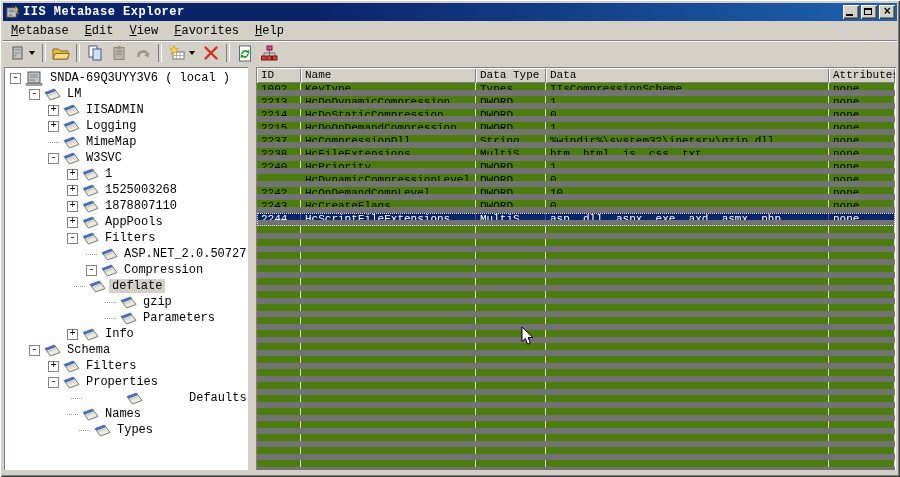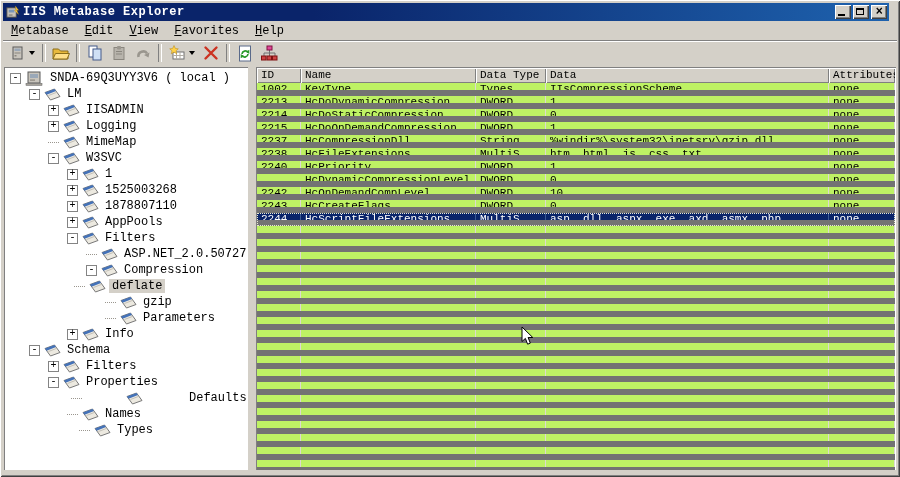--- a/index.html
+++ b/index.html
@@ -2,21 +2,21 @@
 <html><head>
 <meta charset="utf-8">
 <style>
   html,body{margin:0;padding:0;background:#3a6ea5;}
   body{width:900px;height:477px;overflow:hidden;
        font-family:"Liberation Mono","DejaVu Sans Mono",monospace;}
   .window{position:relative;width:900px;height:477px;background:#d4d0c8;
     box-shadow:inset 1px 1px 0 #ffffff,inset -1px -1px 0 #404040,
                inset 2px 2px 0 #d4d0c8,inset -2px -2px 0 #808080;}
   
-  .titlebar{position:absolute;left:3px;top:3px;right:11px;height:18px;
+  .titlebar{position:absolute;left:3px;top:3px;right:3px;height:18px;
     background:linear-gradient(90deg,#0a246a 0%,#0a246a 35%,#1e62ae 100%);
     display:flex;align-items:center;padding:0 2px;gap:3px;}
   .title-text{color:#fff;font-weight:bold;font-size:12px;white-space:nowrap;flex:1;letter-spacing:.5px;}
   .win-btn{width:16px;height:14px;background:#d4d0c8;border:none;padding:0;margin-left:2px;position:relative;
     box-shadow:inset 1px 1px 0 #ffffff,inset -1px -1px 0 #404040,inset -2px -2px 0 #808080;}
   .win-btn .g-min{position:absolute;left:3px;bottom:3px;width:7px;height:2px;background:#000;}
   .win-btn .g-max{position:absolute;left:3px;top:3px;width:8px;height:7px;border:1px solid #000;border-top-width:2px;box-sizing:border-box;}
   .win-btn .g-close{position:absolute;left:0;top:0;width:16px;height:13px;color:#000;font-weight:bold;font-size:12px;line-height:13px;text-align:center;}
   
   .menubar{position:absolute;left:3px;top:22px;right:3px;height:18px;display:flex;align-items:center;font-size:12px;color:#000;}
@@ -26,21 +26,21 @@
   .toolbar{position:absolute;left:3px;top:40px;right:3px;height:24px;display:flex;align-items:center;padding-left:2px;
     border-top:1px solid #808080;box-shadow:inset 0 1px 0 #ffffff;}
   .tb-btn{width:24px;height:22px;display:flex;align-items:center;justify-content:center;background:transparent;border:none;padding:0;}
   .tb-btn svg{display:block;}
   .tb-dd{width:0;height:0;border-left:3px solid transparent;border-right:3px solid transparent;border-top:4px solid #000;margin:0 4px 0 0;align-self:center;}
   .tb-sep{width:2px;height:18px;border-left:1px solid #808080;border-right:1px solid #ffffff;margin:0 3px;}
   
   .tree-panel{position:absolute;left:4px;top:67px;width:244px;height:403px;background:#fff;overflow:hidden;
     box-shadow:inset 1px 1px 0 #808080,inset -1px -1px 0 #ffffff;padding-top:3px;box-sizing:border-box;}
   .splitter{position:absolute;left:248px;top:67px;width:8px;height:403px;background:#d4d0c8;}
-  .list-panel{position:absolute;left:256px;top:67px;width:640px;height:403px;background:#bef264;overflow:hidden;
+  .list-panel{position:absolute;left:256px;top:67px;width:640px;height:403px;background:#4d7c0f;overflow:hidden;
     box-shadow:inset 1px 1px 0 #808080,inset -1px -1px 0 #ffffff;padding:1px;box-sizing:border-box;}
   
   .tree-row{height:16px;display:flex;align-items:center;white-space:nowrap;font-size:12px;color:#000;}
   .expander{width:11px;height:11px;box-sizing:border-box;border:1px solid #848484;background:#fff;
     font-size:10px;line-height:8px;text-align:center;margin-right:4px;flex:none;font-family:"Liberation Mono",monospace;}
   .dots{width:11px;border-top:1px dotted #9a968e;height:0;margin-right:4px;flex:none;}
   .node-icon{flex:none;margin-right:3px;display:flex;align-items:center;}
   .tree-label{padding:0 3px;}
   .tree-label.inactive-sel{background:#d4d0c8;}
   

